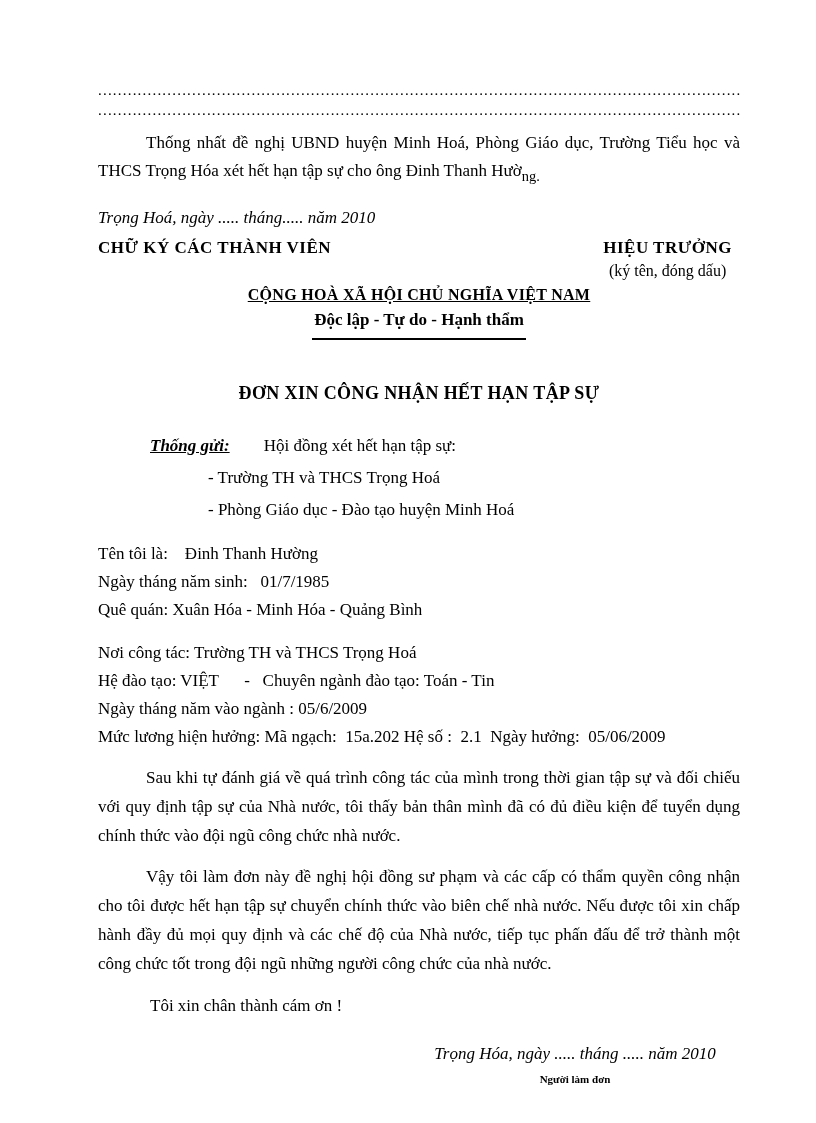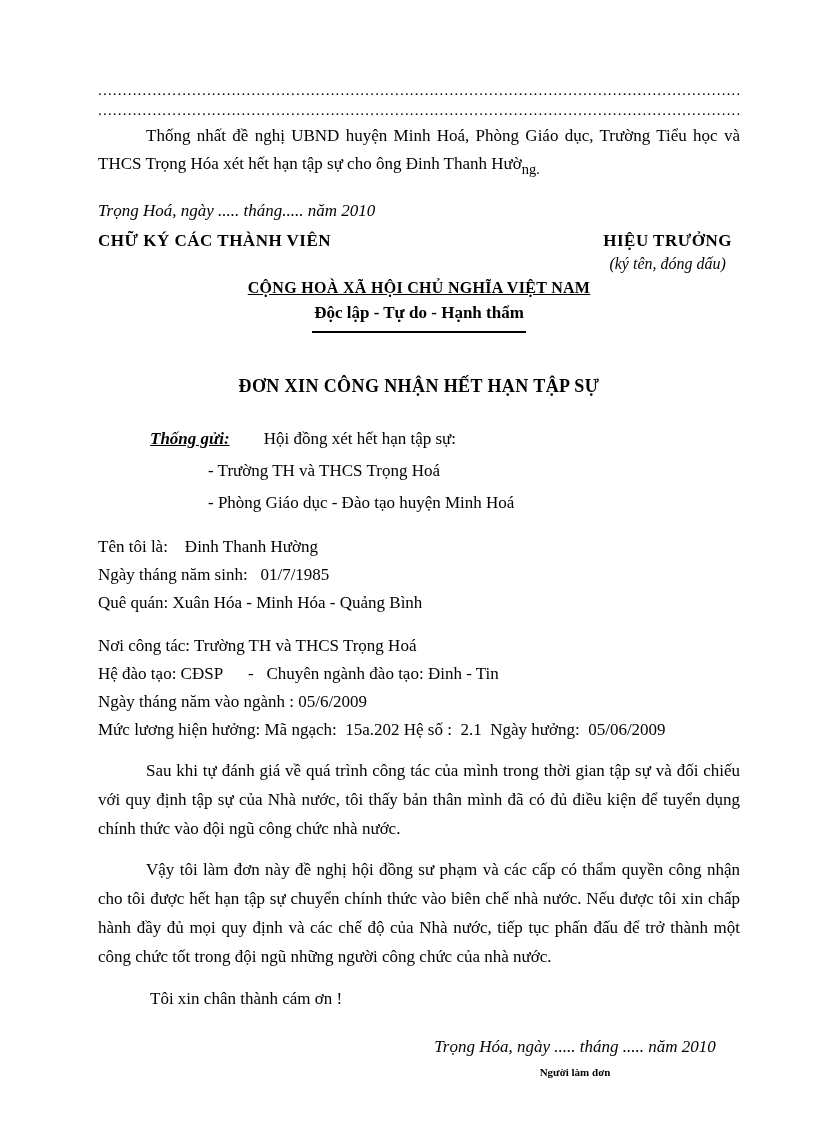--- a/index.html
+++ b/index.html
@@ -23,21 +23,21 @@
     font-size: 15px;
     letter-spacing: 1.2px;
     line-height: 20px;
     height: 20px;
   }
   .approval-par {
     font-size: 17px;
     line-height: 28px;
     text-align: justify;
     text-indent: 48px;
-    margin-top: 2px;
+    margin-top: 9px;
   }
   .sub-ng {
     font-size: 0.85em;
     vertical-align: -5px;
   }
   .top-date {
     font-size: 17px;
     font-style: italic;
     text-align: left;
     margin-top: 16px;
@@ -60,21 +60,20 @@
     margin-right: 8px;
   }
   .sig-right-title {
     font-size: 17px;
     font-weight: bold;
     letter-spacing: 0.5px;
     line-height: 24px;
   }
   .sig-right-note {
     font-size: 16px;
-    font-style: italic;
     line-height: 21px;
   }
   .national {
     text-align: center;
     margin-top: 2px;
   }
   .national-line1 {
     font-size: 16px;
     font-weight: bold;
     letter-spacing: 0.3px;
@@ -190,21 +189,21 @@
     <div class="salutation-row"><span class="salutation-label">Thống gửi:</span><span class="salutation-recipient">Hội đồng xét hết hạn tập sự:</span></div>
     <div class="salutation-item">- Trường TH và THCS Trọng Hoá</div>
     <div class="salutation-item">- Phòng Giáo dục - Đào tạo huyện  Minh  Hoá</div>
   </div>
 
   <div class="info-section">
     <div class="info-line">Tên tôi là:    Đinh Thanh Hường</div>
     <div class="info-line">Ngày tháng năm sinh:   01/7/1985</div>
     <div class="info-line">Quê quán: Xuân Hóa - Minh Hóa - Quảng Bình</div>
     <div class="info-line info-gap">Nơi công tác: Trường TH và THCS Trọng Hoá</div>
-    <div class="info-line">Hệ đào tạo: CĐSP      -   Chuyên ngành đào tạo: Đinh - Tin</div>
+    <div class="info-line">Hệ đào tạo: VIỆT      -   Chuyên ngành đào tạo: Toán - Tin</div>
     <div class="info-line">Ngày tháng năm vào ngành : 05/6/2009</div>
     <div class="info-line">Mức lương hiện hưởng: Mã ngạch:  15a.202 Hệ số :  2.1  Ngày hưởng:  05/06/2009</div>
   </div>
 
   <p class="body-par">Sau khi tự đánh giá về quá trình công tác của mình trong thời gian tập sự và đối chiếu với quy định tập sự của Nhà nước, tôi thấy bản thân mình đã có đủ điều kiện để tuyển dụng chính thức vào đội ngũ công chức nhà nước.</p>
   <p class="body-par">Vậy tôi làm đơn này đề nghị hội đồng sư phạm và các cấp có thẩm quyền công nhận cho tôi được hết hạn tập sự chuyển chính thức vào biên chế nhà nước. Nếu được tôi xin chấp hành đầy đủ mọi quy định và các chế độ của Nhà nước, tiếp tục phấn đấu để trở thành một công chức tốt trong đội ngũ những người công chức của nhà nước.</p>
 
   <div class="thanks-line">Tôi xin  chân thành cám ơn !</div>
 
   <div class="closing-block">

